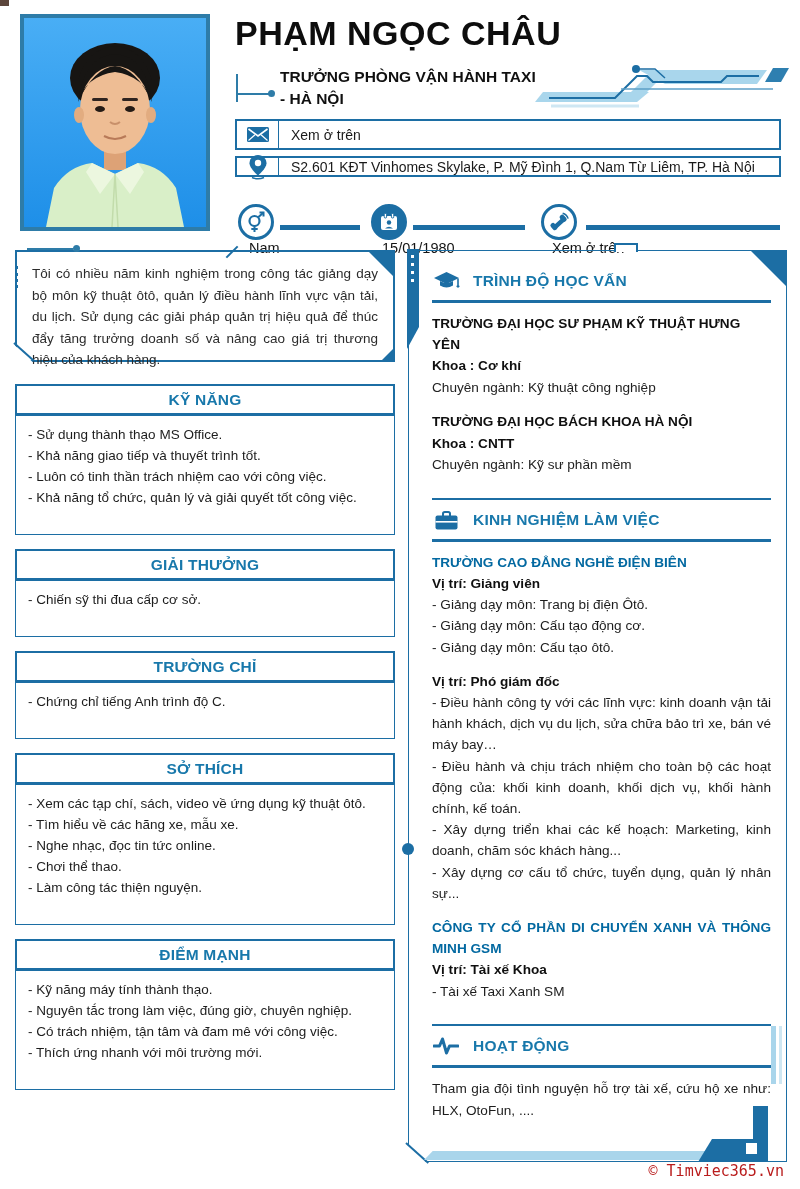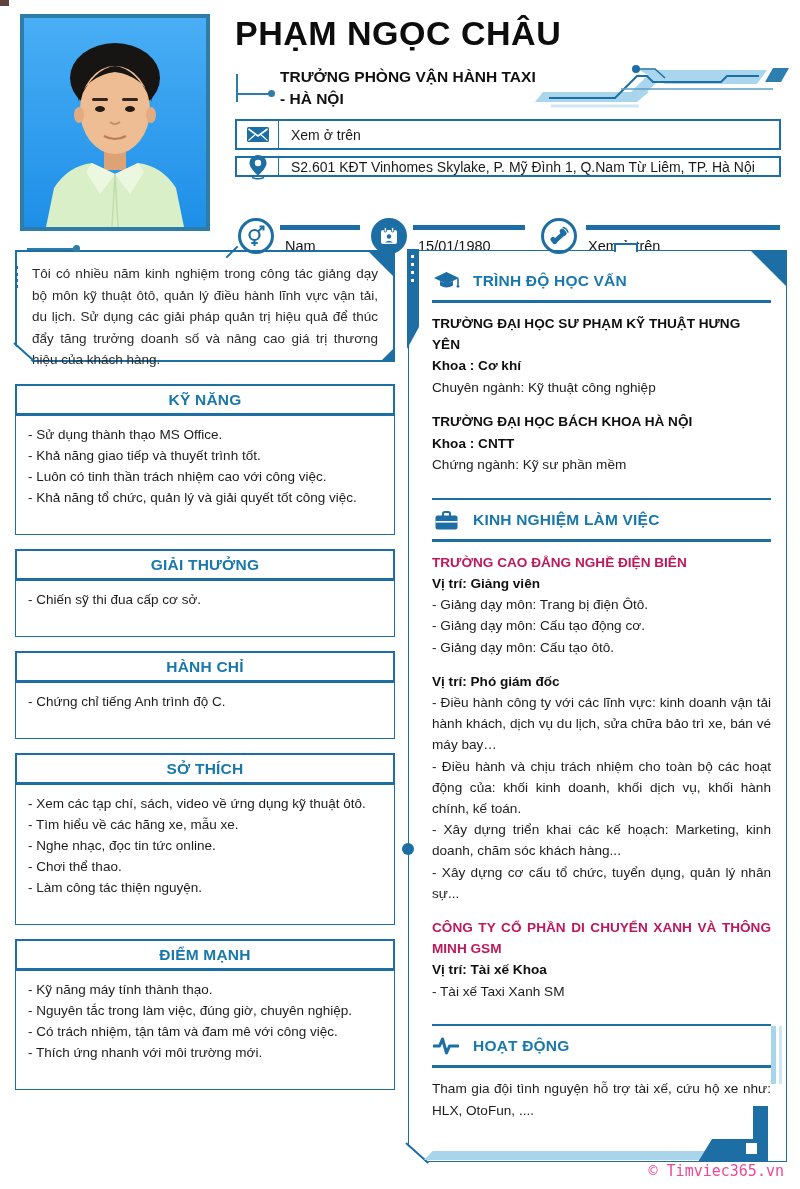--- a/index.html
+++ b/index.html
@@ -21,21 +21,21 @@
   .sub-decor-h { left:236px; top:93px; width:36px; height:2px; background:#2e7ca8; }
   .sub-decor-dot { left:268px; top:90px; width:7px; height:7px; border-radius:50%; background:#2e7ca8; }
   .circuit { left:535px; top:60px; width:256px; height:54px; }
 
   .field-box { left:235px; width:546px; border:2px solid #1c6ea4; display:flex; align-items:stretch; background:#fff; }
   .field-box.email { top:119px; height:31px; }
   .field-box.address { top:156px; height:21px; }
   .field-icon-cell { width:42px; display:flex; align-items:center; justify-content:center; border-right:1.5px solid #1c6ea4; flex:0 0 42px; }
   .field-value { display:flex; align-items:center; padding-left:12px; font-size:14px; color:#1a1a1a; white-space:nowrap; }
 
-  .inline-field { top:212px; height:42px; display:flex; align-items:flex-end; }
+  .inline-field { top:204px; height:42px; display:flex; align-items:flex-start;flex-direction:column; }
   .inline-field .round-icon {
     width:36px; height:36px; border-radius:50%; border:3px solid #1c6ea4; background:#fff;
     display:flex; align-items:center; justify-content:center; flex:0 0 36px;
   }
   .round-icon.filled { background:#1c6ea4; border-color:#1c6ea4; }
   .inline-label { margin-left:11px; font-size:14.5px; color:#151515; }
   .u-bar { top:225px; height:5px; background:#1c6ea4; }
   .u-gender { left:280px; width:80px; }
   .u-dob { left:413px; width:112px; }
   .u-phone { left:586px; width:194px; }
@@ -94,28 +94,28 @@
   .rsec-h .sicon { width:28px; height:24px; display:flex; align-items:center; justify-content:center; flex:0 0 28px; }
   .rule { height:2.5px; background:#1c6ea4; }
   .rule.under { margin-bottom:10px; }
   .rule.sep { margin-top:22px; }
 
   .edu-entry { margin-bottom:13px; font-size:13.6px; line-height:1.58; }
   .school, .bold-line { font-weight:bold; color:#0f0f0f; }
   .norm-line { color:#222; }
 
   .exp-entry { margin-bottom:13px; font-size:13.6px; line-height:1.56; }
-  .company { font-weight:bold; color:#be185d; text-align:justify; }
+  .company { font-weight:bold; color:#0369a1; text-align:justify; }
   .position { font-weight:bold; color:#0f0f0f; }
   .det { text-align:justify; color:#1d1d1d; }
 
   .act-text { font-size:13.6px; line-height:1.6; text-align:justify; color:#1d1d1d; }
 
   .footer { right:16px; top:1162px; font-family:"DejaVu Sans Mono","Liberation Mono",monospace;
-    font-size:15px; color:#ec4899; }
+    font-size:15px; color:#b91c1c; }
 
   svg .b { fill:#1c6ea4; } svg .bs { stroke:#1c6ea4; fill:none; } svg .w { fill:#fff; } svg .ws { stroke:#fff; fill:none; }
 </style>
 </head>
 <body>
 
 <div class="page">
 
   <div class="abs corner-artifact"></div>
 
@@ -261,21 +261,21 @@
     </div>
 
     <div class="lsec">
       <div class="lsec-h">GIẢI THƯỞNG</div>
       <div class="lsec-b">
         <div class="item">- Chiến sỹ thi đua cấp cơ sở.</div>
       </div>
     </div>
 
     <div class="lsec">
-      <div class="lsec-h">HÀNH CHỈ</div>
+      <div class="lsec-h">TRƯỜNG CHỈ</div>
       <div class="lsec-b">
         <div class="item">- Chứng chỉ tiếng Anh trình độ C.</div>
       </div>
     </div>
 
     <div class="lsec">
       <div class="lsec-h">SỞ THÍCH</div>
       <div class="lsec-b">
         <div class="item">- Xem các tạp chí, sách, video về ứng dụng kỹ thuật ôtô.</div>
         <div class="item">- Tìm hiểu về các hãng xe, mẫu xe.</div>
@@ -318,21 +318,21 @@
     <div class="rule under"></div>
 
     <div class="edu-entry">
       <div class="school">TRƯỜNG ĐẠI HỌC SƯ PHẠM KỸ THUẬT HƯNG YÊN</div>
       <div class="bold-line">Khoa : Cơ khí</div>
       <div class="norm-line">Chuyên ngành: Kỹ thuật công nghiệp</div>
     </div>
     <div class="edu-entry">
       <div class="school">TRƯỜNG ĐẠI HỌC BÁCH KHOA HÀ NỘI</div>
       <div class="bold-line">Khoa : CNTT</div>
-      <div class="norm-line">Chứng ngành: Kỹ sư phần mềm</div>
+      <div class="norm-line">Chuyên ngành: Kỹ sư phần mềm</div>
     </div>
 
     <div class="rule sep"></div>
     <div class="rsec-h">
       <span class="sicon">
         <svg width="25" height="22" viewBox="0 0 25 22">
           <path d="M9,7 V4.8 q0,-1.8 1.8,-1.8 h3.4 q1.8,0 1.8,1.8 V7" class="bs" stroke-width="2"></path>
           <rect x="1.5" y="6.5" width="22" height="14" rx="2" class="b"></rect>
           <rect x="1.5" y="12" width="22" height="1.6" class="w"></rect>
         </svg>

